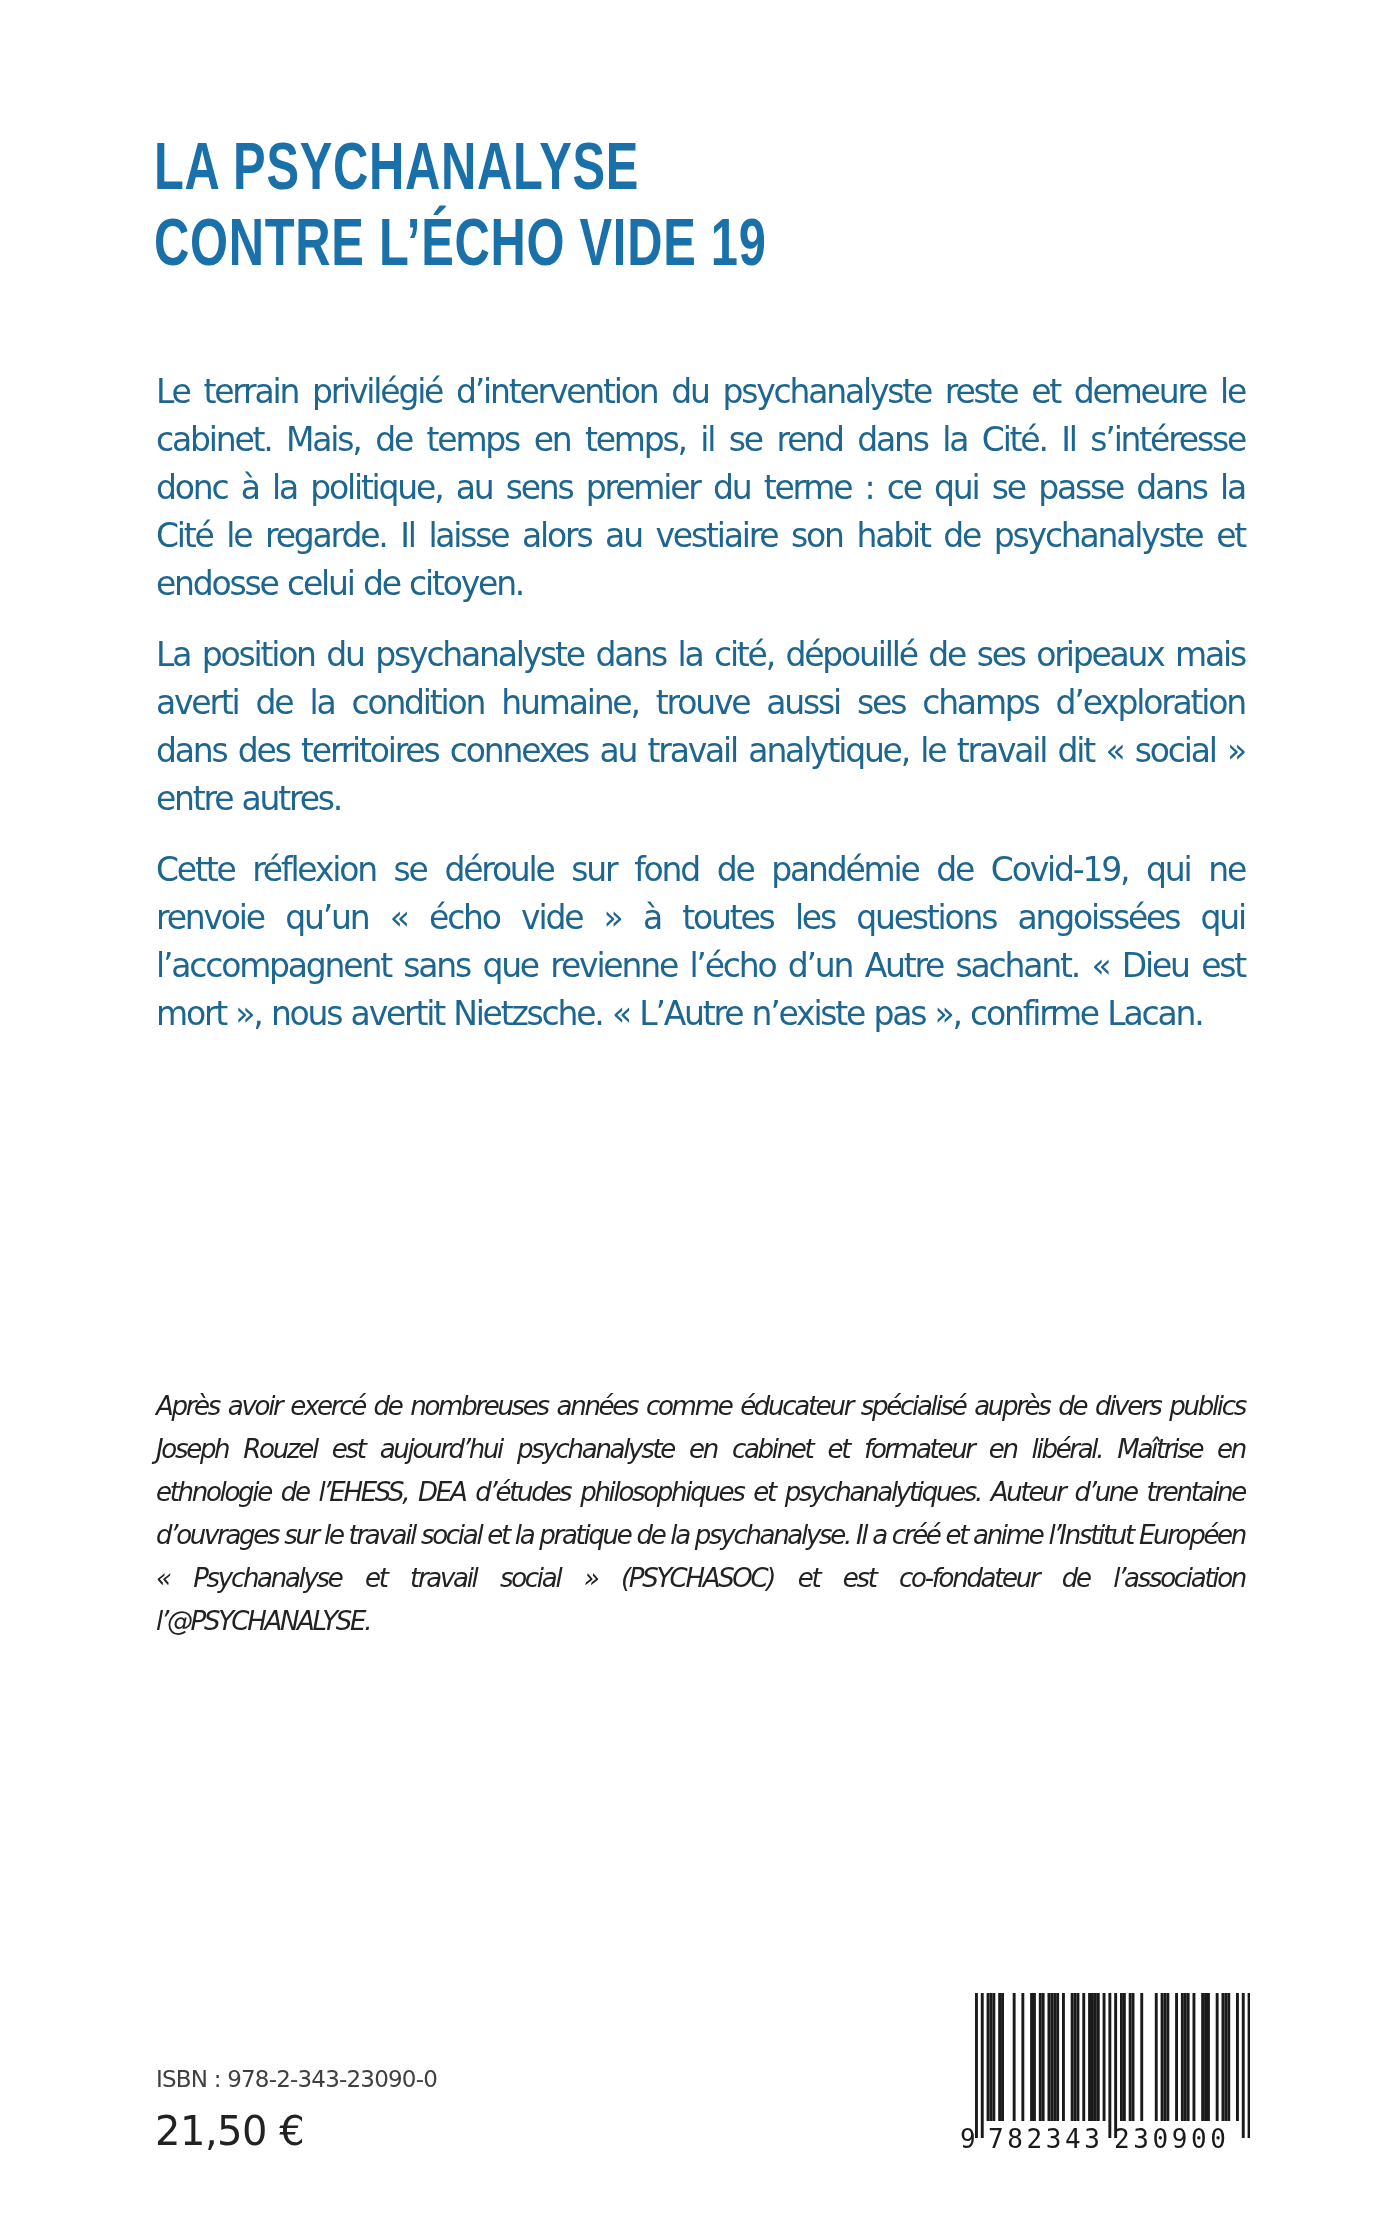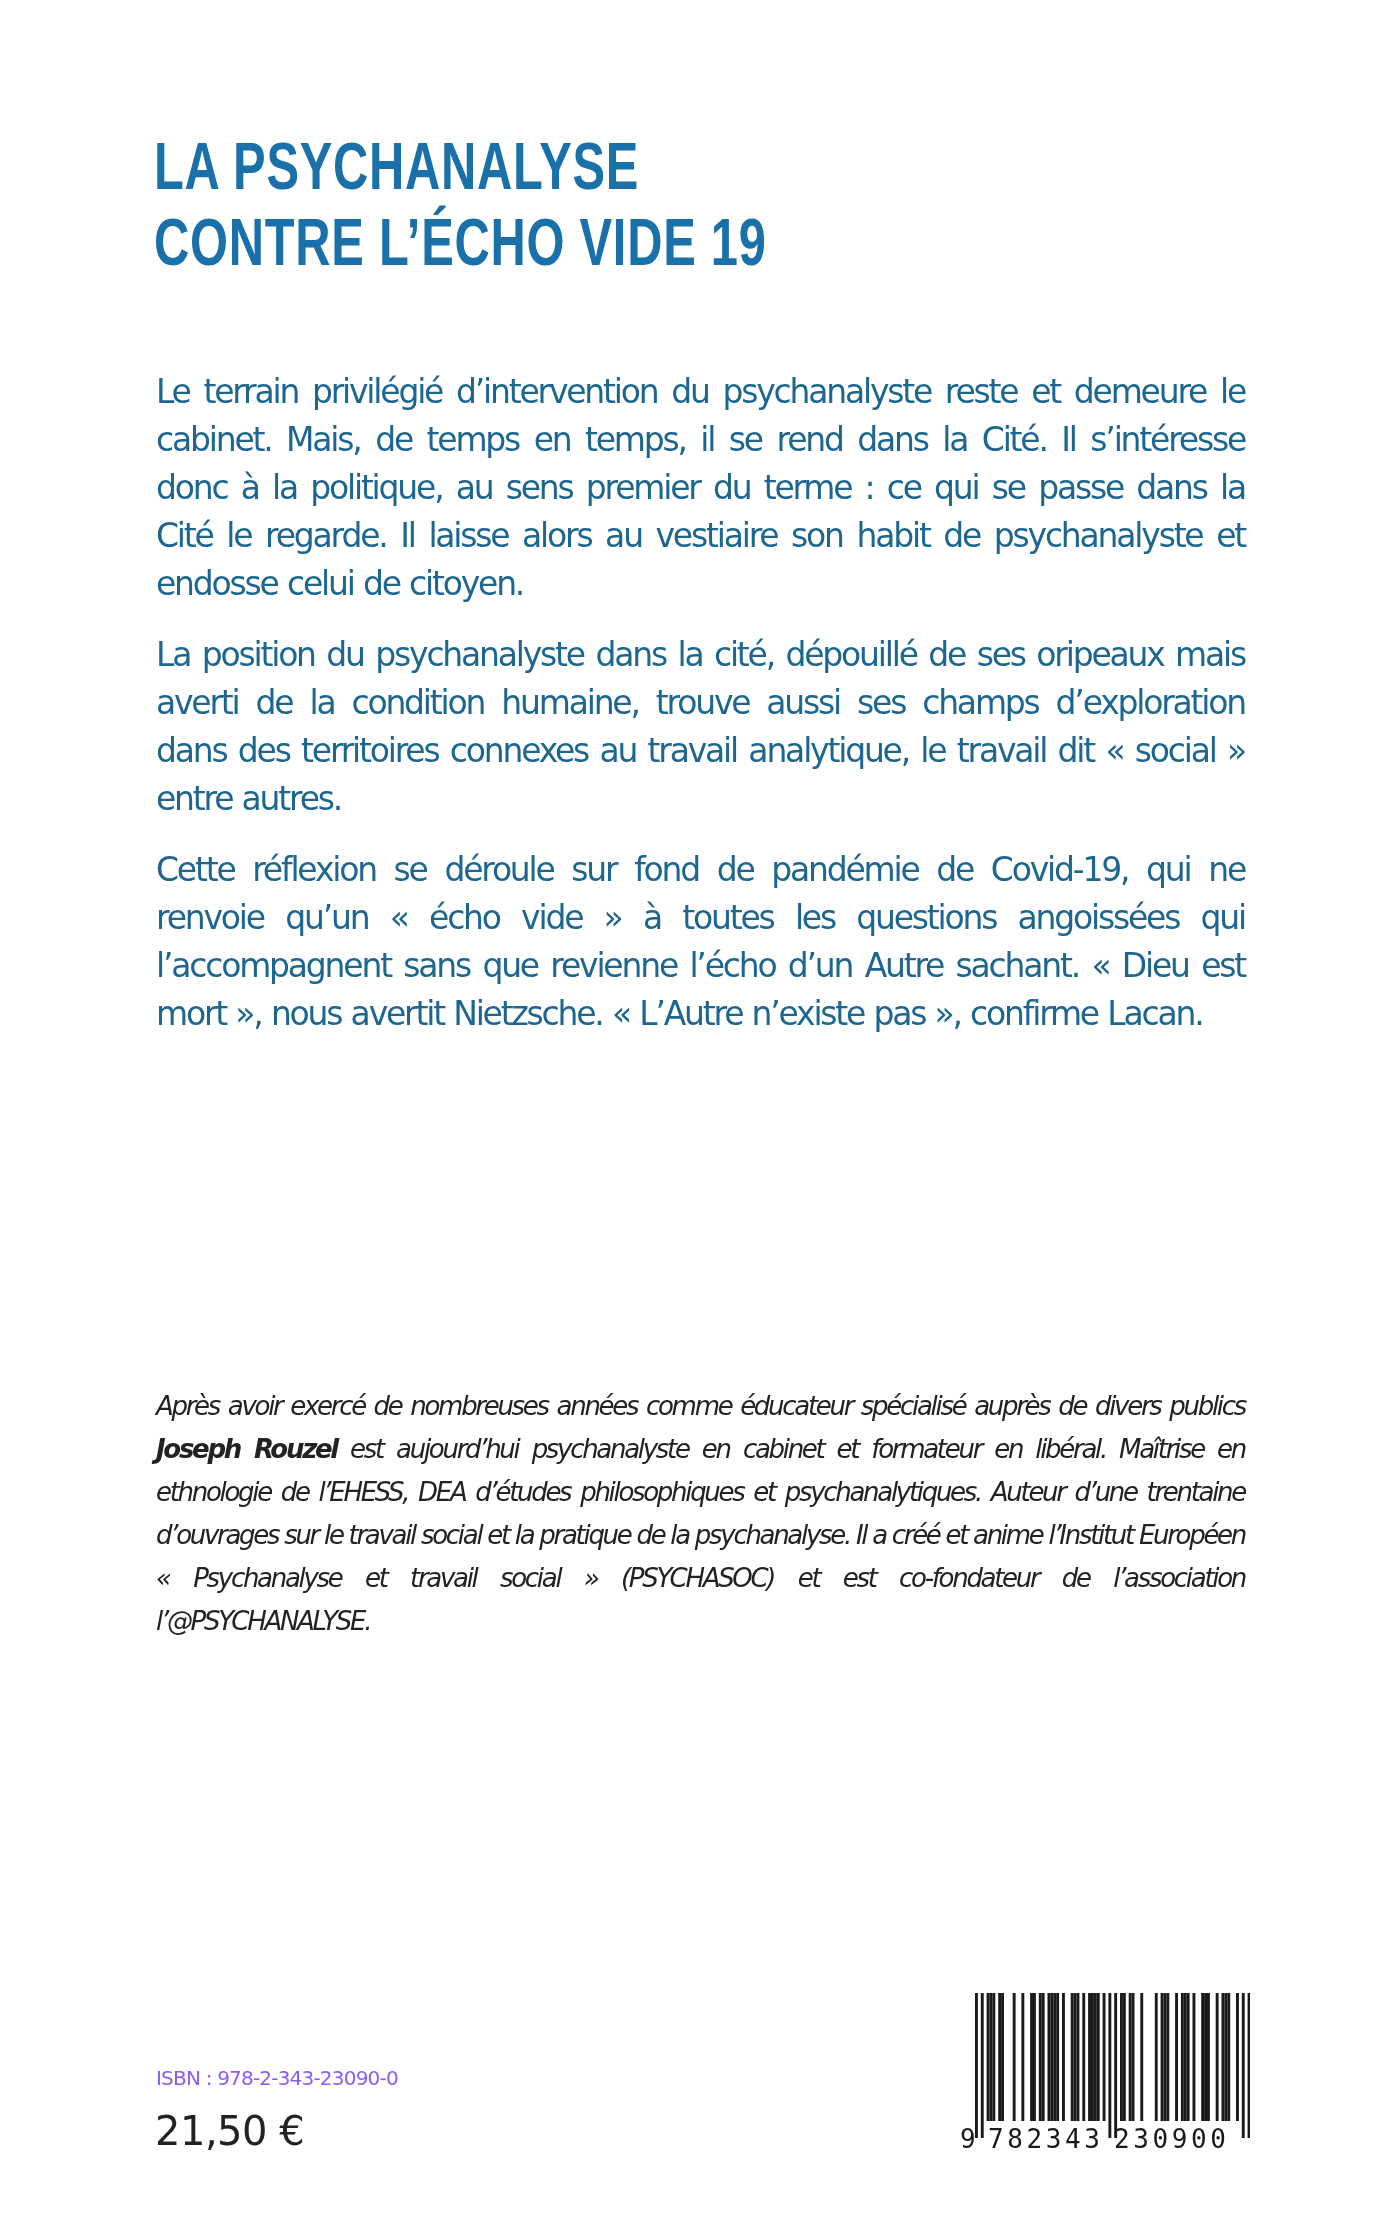--- a/index.html
+++ b/index.html
@@ -20,32 +20,32 @@
     margin: 0 0 23px 0; font-size: 33px; line-height: 48px;
     text-align: justify; text-align-last: left;
     letter-spacing: -2.2px; word-spacing: 1px;
   }
   .bio {
     position: absolute; left: 156px; top: 1385px; width: 1089px;
     font-family: "DejaVu Sans", sans-serif; font-style: italic; color: #222222;
     font-size: 26px; line-height: 43px; letter-spacing: -2.3px;
     text-align: justify; text-align-last: left; margin: 0;
   }
-  .bio b { font-weight: 700; }
+  .bio b { font-weight: 400; }
   .credits {
     position: absolute; left: 156px; top: 1946px;
     font-family: "DejaVu Sans", sans-serif; color: #222222;
     font-size: 27px; line-height: 40px; letter-spacing: -0.8px;
   }
   .credits div { white-space: nowrap; }
   .credits i { font-style: italic; }
   .isbn {
     position: absolute; left: 156px; top: 2066px;
-    font-family: "DejaVu Sans", sans-serif; color: #8b5cf6;
-    font-size: 20px; letter-spacing: -0.8px; white-space: nowrap;
+    font-family: "DejaVu Sans", sans-serif; color: #404040;
+    font-size: 23px; letter-spacing: -0.8px; white-space: nowrap;
   }
   .price {
     position: absolute; left: 155px; top: 2108px;
     font-family: "DejaVu Sans", sans-serif; color: #222222;
     font-size: 40px; letter-spacing: -0.5px; white-space: nowrap; text-align: center;
   }
   .barcode {
     position: absolute; left: 950px; top: 1990px; width: 300px; height: 165px;
   }
   .barcode svg { display: block; }

